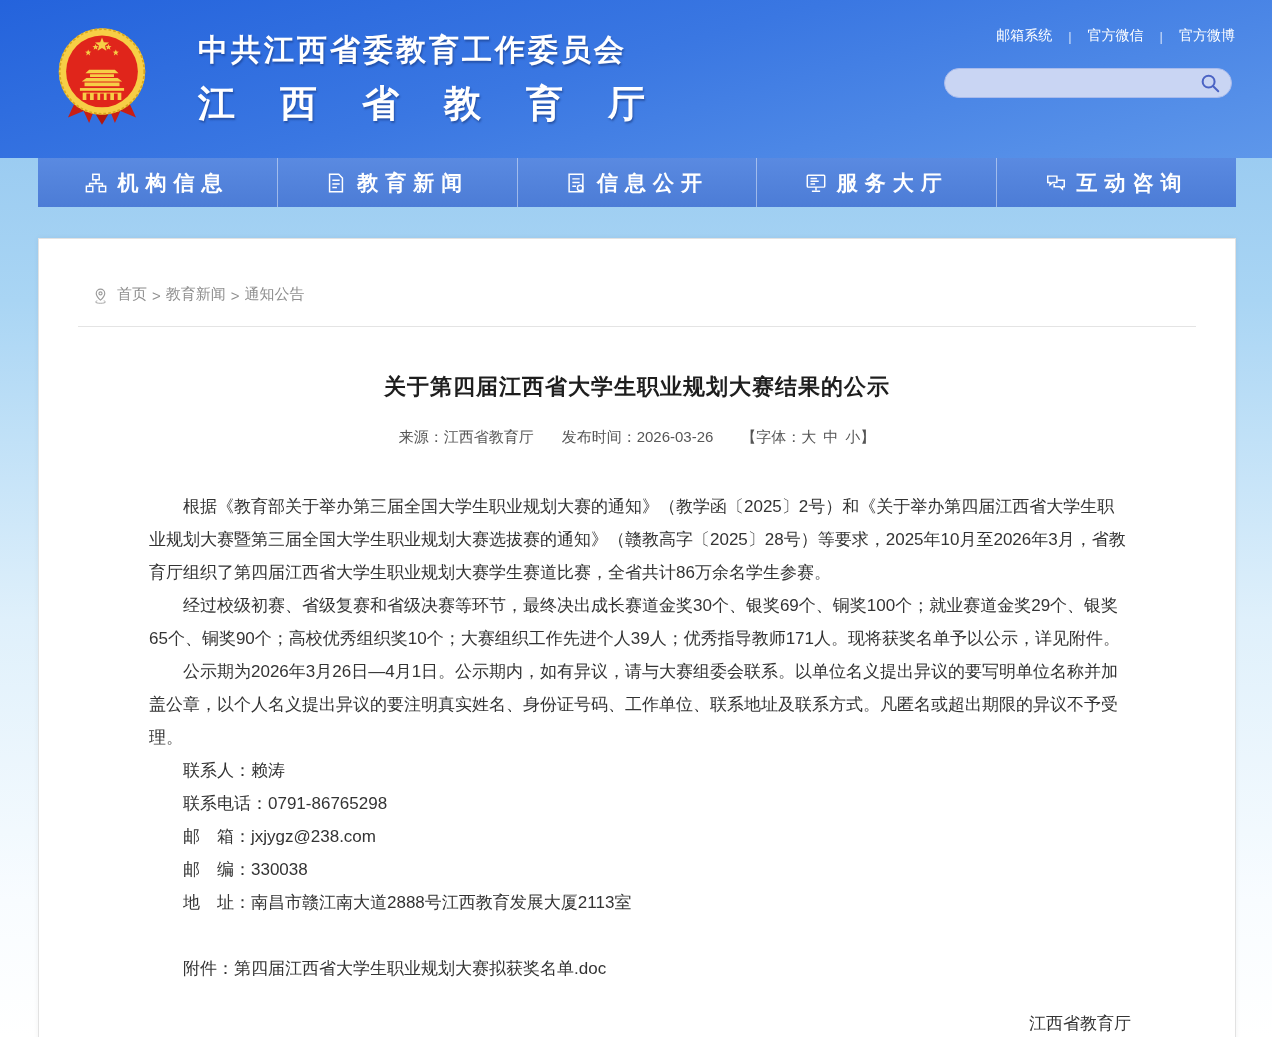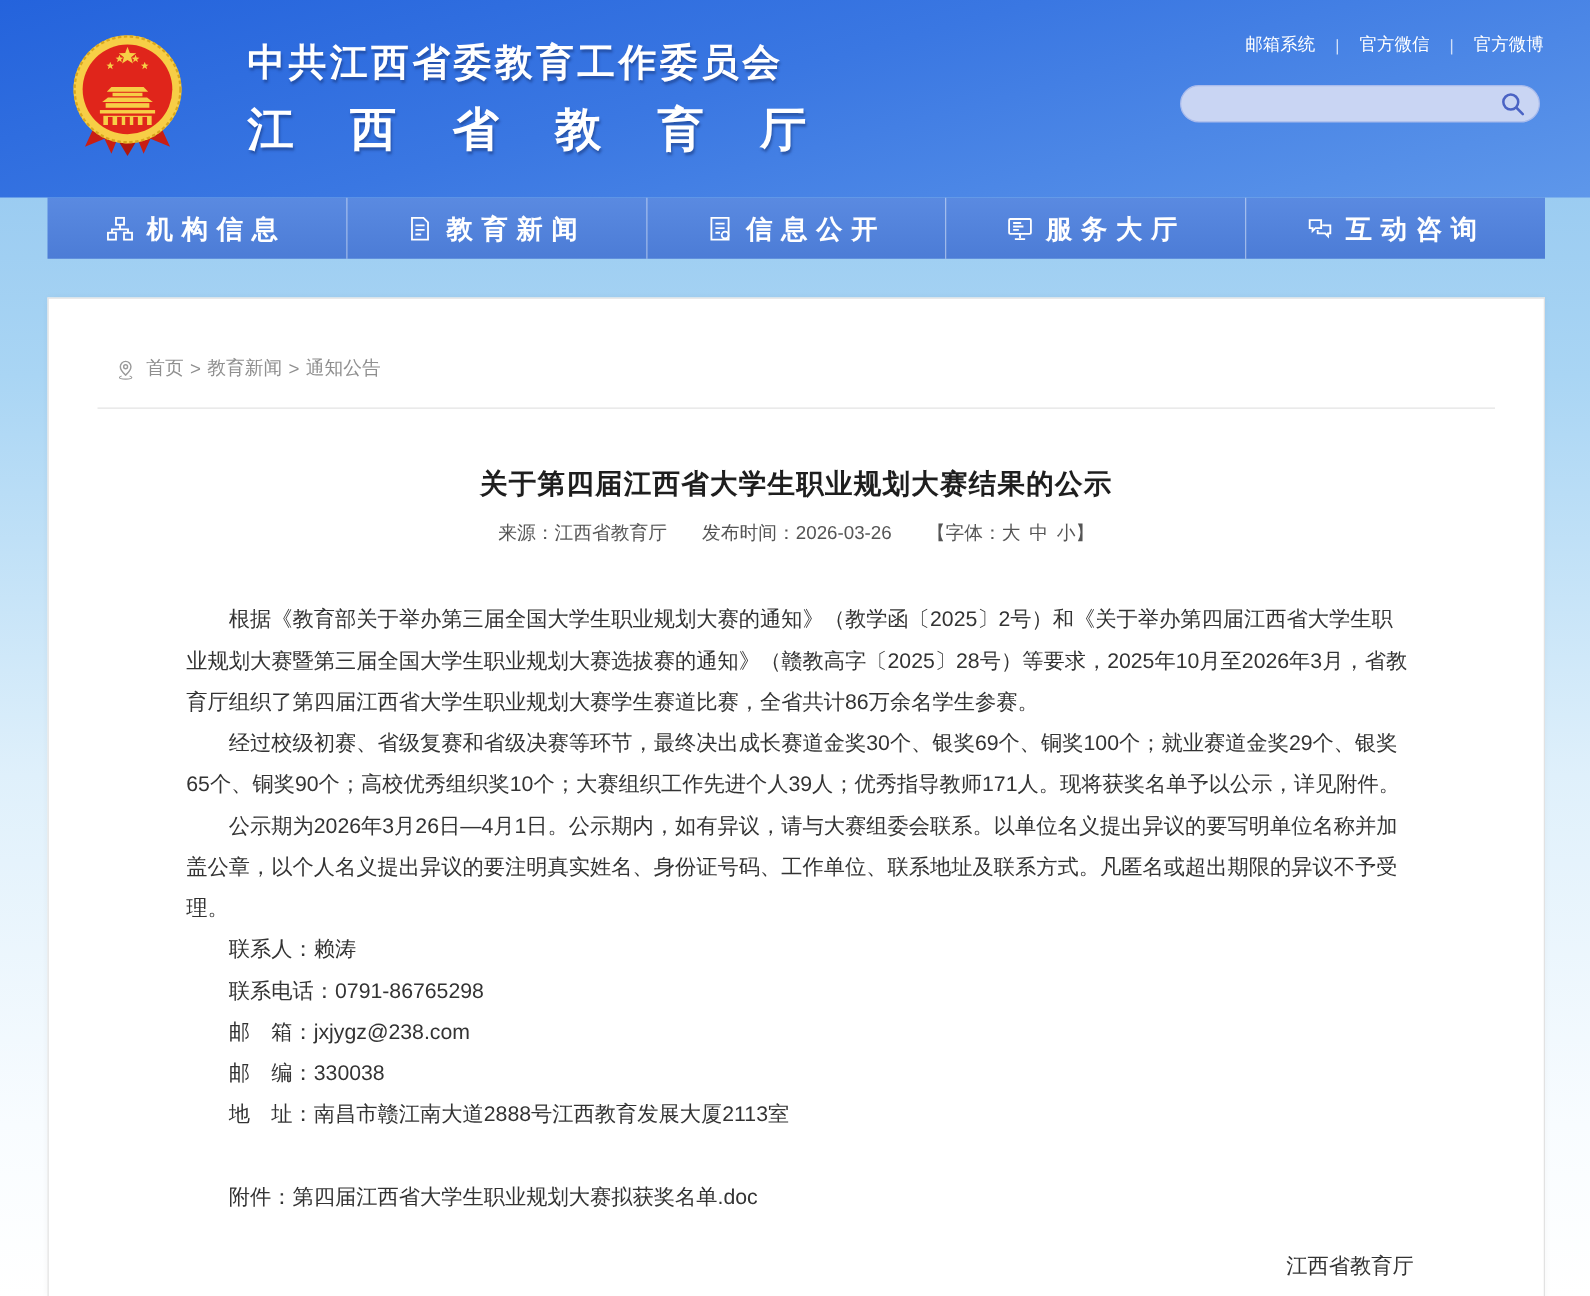--- a/index.html
+++ b/index.html
@@ -42,21 +42,21 @@
     padding-bottom:10px; }
   .breadcrumb { padding:46px 0 0 53px; display:flex; align-items:flex-end;
     color:#8f8f8f; font-size:15px; }
   .breadcrumb .bicon { width:17px; height:17px; margin-right:8px; }
   .breadcrumb .bc-link { cursor:pointer; }
   .breadcrumb .bc-sep { margin:0 5px; }
   .bc-divider { margin:22px 39px 0 39px; border-top:1px solid #e4e4e4; }
 
   .article-title { text-align:center; margin-top:45px; font-size:22px; font-weight:bold;
     color:#1e1e1e; letter-spacing:1px; }
-  .article-meta { text-align:center; margin-top:15px; font-size:15px; color:#555; }
+  .article-meta { text-align:center; margin-top:26px; font-size:15px; color:#555; }
   .article-meta .mgap { margin-left:28px; }
   .article-meta .fsz { margin-left:7px; cursor:pointer; }
 
   .article-body { margin:43px 104px 0 110px; font-size:17px; line-height:33px; color:#333; }
   .article-body p { text-indent:2em; }
   .contact-line { text-indent:2em; }
   .attachment { text-indent:2em; margin-top:33px; }
   .attachment .att-link { cursor:pointer; }
   .signature { text-align:right; margin-top:22px; line-height:34px; color:#333; }
 </style>

